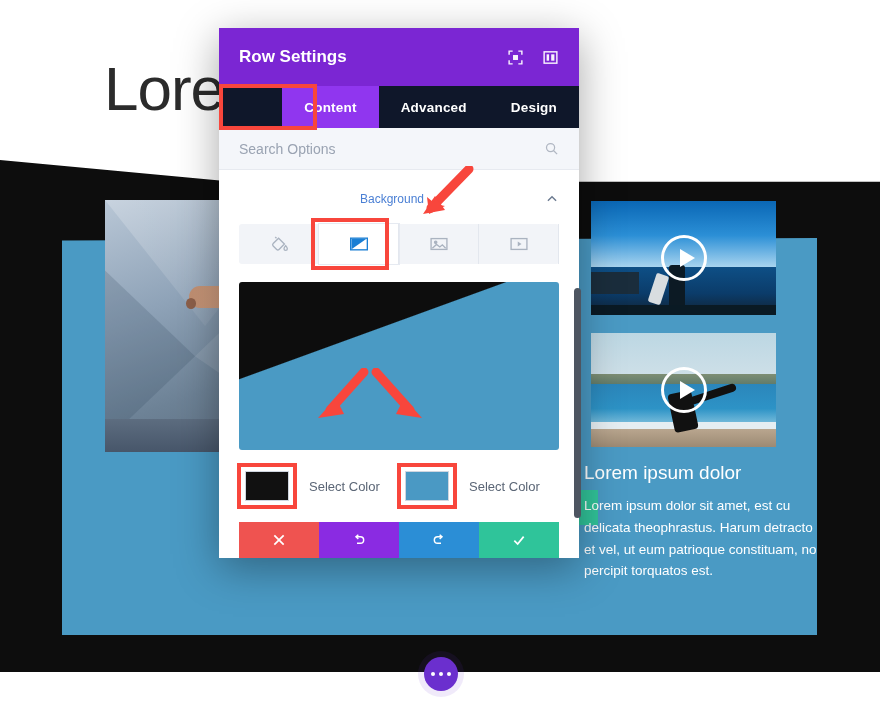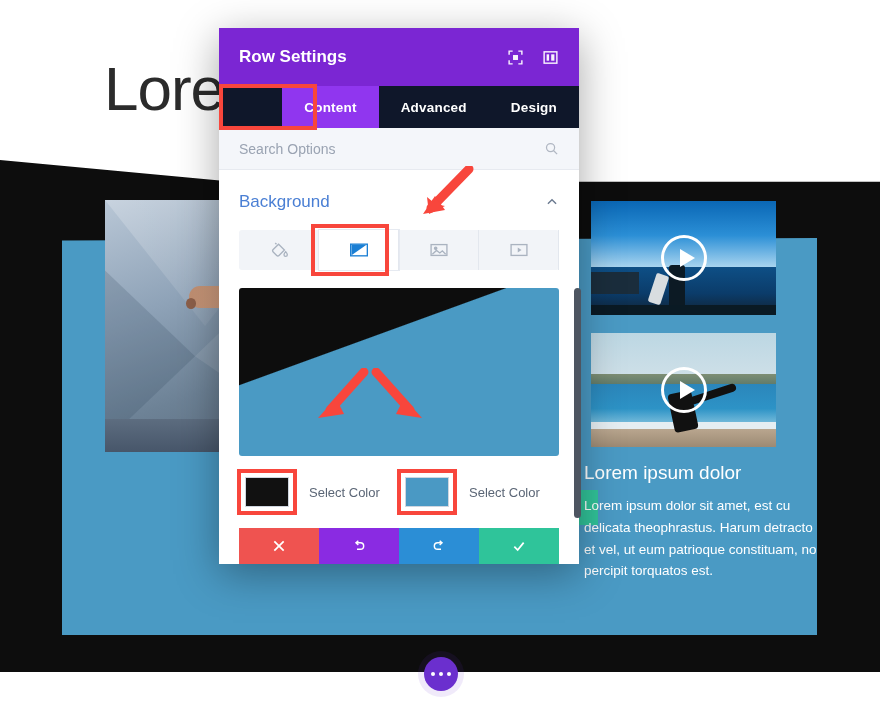--- a/index.html
+++ b/index.html
@@ -161,21 +161,21 @@
   .search-row {
     height: 42px; background: #f4f6fa; display:flex; align-items:center;
     padding: 0 20px; border-bottom: 1px solid #e7eaf0;
   }
   .search-row span { color:#9aa3b2; font-size: 14px; flex:1; }
   .search-ic { width: 15px; height: 15px; opacity:.55; }
 
   .panel-body { background:#fff; padding: 22px 20px 0 20px; position: relative; }
 
   .sec-head { display:flex; align-items:center; margin-bottom: 18px; }
-  .sec-title { color:#4a7fd4; font-size: 17px; font-weight: 400; flex:1; }
+  .sec-title { color:#4a7fd4; font-size: 12px; font-weight: 400; flex:1;text-align:center; }
   .chev { width: 14px; height: 14px; color:#6b7a90; }
 
   .bg-tabs {
     display:flex; background:#f2f4f8; border-radius: 3px; height: 40px; overflow:visible;
     position:relative;
   }
   .bg-tab {
     flex:1; display:flex; align-items:center; justify-content:center;
     border-right: 1px solid #e3e7ee;
   }

